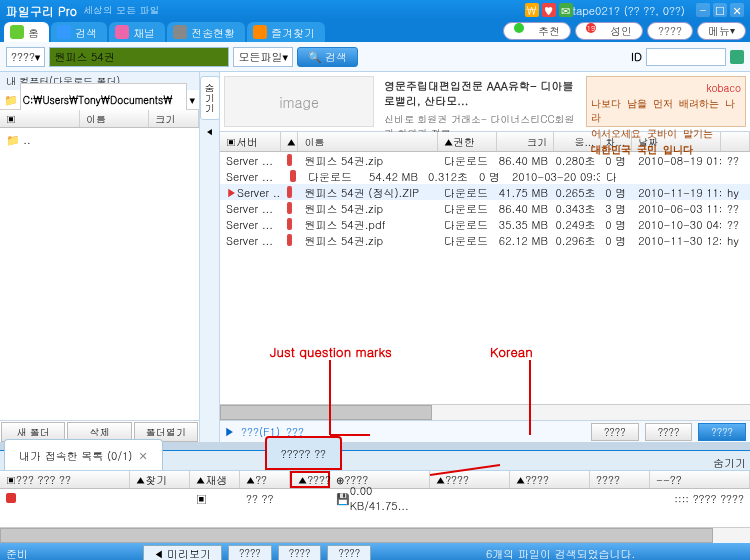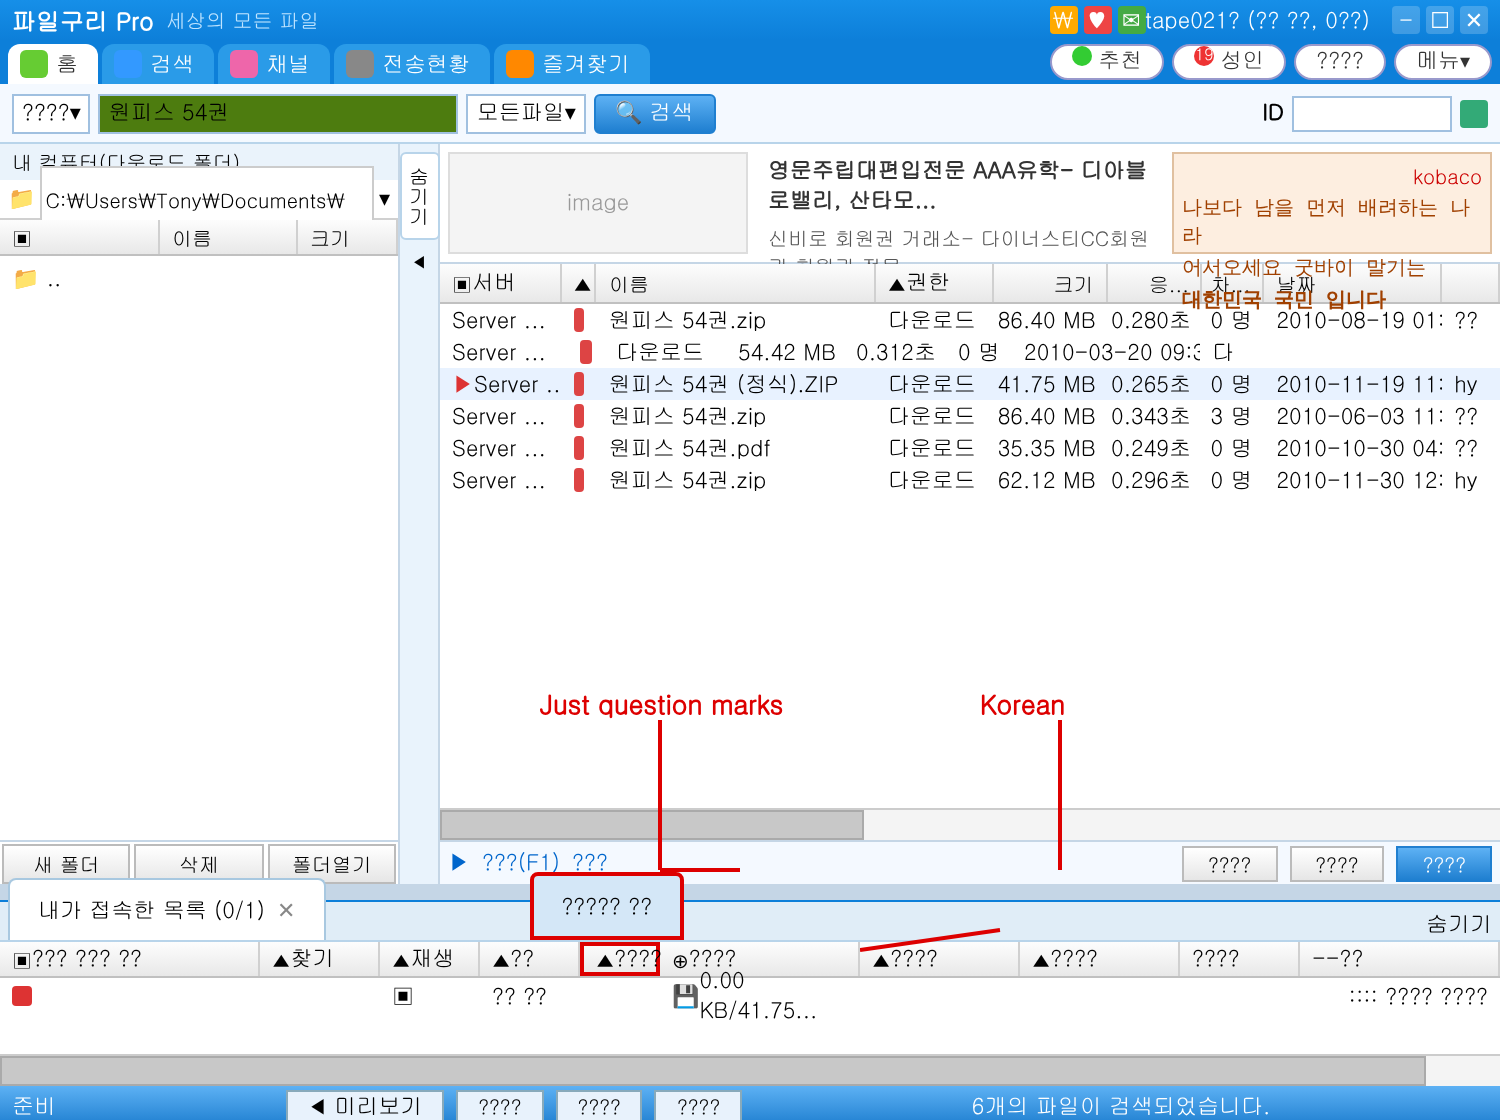--- a/index.html
+++ b/index.html
@@ -10,41 +10,41 @@
 .titlebar .spacer { flex: 1; }
 .titlebar .wicon { width: 14px; height: 14px; margin-left: 3px; display: inline-flex; align-items: center; justify-content: center; background: #fff3; border-radius: 2px; cursor: pointer; }
 .titlebar .user { color: #fff; margin-right: 8px; }
 .tabbar { height: 22px; background: #0d7fd9; display: flex; align-items: flex-end; padding: 0 4px; gap: 2px; }
 .tab { height: 20px; padding: 0 10px 0 6px; border-radius: 6px 6px 0 0; display: flex; align-items: center; gap: 4px; color: #fff; background: #2a9be8; cursor: pointer; }
 .tab.active { background: #fff; color: #333; }
 .tab .ticon { width: 14px; height: 14px; display: inline-block; background: #f90; border-radius: 3px; }
 .tab.green .ticon{background:#6c3;} .tab.gray .ticon{background:#888;} .tab.orange .ticon{background:#f80;}
 .rbtns { margin-left: auto; display: flex; gap: 4px; padding-bottom: 2px; }
 .pillbtn { height: 18px; padding: 0 10px; border-radius: 9px; background: #fff; border: 1px solid #99c; display: inline-flex; align-items: flex-start; cursor: pointer; color: #333; font-size: 10px; }
-.pillbtn .dot { width: 10px; height: 10px; border-radius: 50%; margin-right: 3px; }
+.pillbtn .dot { width: 10px; height: 10px; border-radius: 50%; margin-right: 14px; }
 .searchbar { height: 30px; background: #f4f9ff; border-bottom: 1px solid #b8d4ea; display: flex; align-items: center; padding: 0 6px; gap: 4px; }
 .sel { height: 20px; border: 1px solid #a0c0e0; background: #fff; padding: 0 4px; display: inline-flex; align-items: center; cursor: pointer; }
 .searchin { flex: 0 0 180px; height: 20px; border: 1px solid #a0c0e0; background: #4d7c0f; padding: 0 4px; }
 .sbtn { height: 20px; padding: 0 10px; border-radius: 3px; background: linear-gradient(#5db1f4,#1f7fd0); color:#fff; border:1px solid #1f7fd0; cursor:pointer; display:inline-flex; align-items:center; gap:3px;}
 .idbox { width: 80px; height: 18px; border: 1px solid #a0c0e0; background: #fff; }
 .main { height: 370px; display: flex; background: #fff; }
 .sidebar { width: 200px; border-right: 1px solid #c5d6e6; display: flex; flex-direction: column; }
 .sidehead { height: 18px; background: #eaf3fb; padding: 0 6px; display: flex; align-items: center; font-size: 10px; }
 .pathrow { height: 20px; display: flex; align-items: center; border-bottom: 1px solid #d0d0d0; padding: 0 4px; gap: 2px; }
-.pathrow input { flex: 1; height: 16px; border: 1px solid #ccc; font-size: 10px; padding: 16px 2px; }
+.pathrow input { flex: 1; height: 16px; border: 1px solid #ccc; font-size: 10px; padding: 16px 2px; font-weight: bold; }
 .colh { height: 18px; background: linear-gradient(#fdfdfd,#e8e8e8); border-bottom: 1px solid #c0c0c0; display: flex; }
 .colh div { border-right: 1px solid #d0d0d0; padding: 0 6px; display: flex; align-items: center; font-size: 10px; }
 .filelist { flex: 1; background: #fff; padding: 4px 6px; font-size: 11px; }
 .sidefoot { height: 22px; border-top:1px solid #c5d6e6; display:flex; }
 .sidefoot button { flex:1; height:20px; margin:1px; font-size:10px; background:linear-gradient(#fff,#e6e6e6); border:1px solid #bbb; cursor:pointer;}
 .sidebar2 { width: 20px; background:#e9f3fc; border-right:1px solid #c5d6e6; display:flex; flex-direction:column; align-items:center; padding-top:4px; gap:2px;}
 .sidebar2 .vbtn{writing-mode:vertical-rl; font-size:10px; padding:6px 2px; background:#fff; border:1px solid #b8d4ea; border-radius:3px; cursor:pointer;}
 .content { flex:1; display:flex; flex-direction:column; overflow:hidden;}
 .banner { height: 60px; border-bottom:1px solid #c5d6e6; display:flex; padding:4px; gap:6px;}
-.bthumb{width:150px; background:#f4f4f4; border:1px solid #ddd; display:flex; align-items:center; justify-content:center; font-size:11px; color:#999;}
+.bthumb{width:150px; background:#f4f4f4; border:1px solid #ddd; display:flex; align-items:center; justify-content:center; font-size:14px; color:#999;}
 .btext{flex:1; padding:2px 4px;}
 .btext .bt1{font-weight:bold; font-size:11px; color:#333;}
 .btext .bt2{font-size:10px; color:#555; margin-top:4px;}
 .bside{width:160px; background:#fdeee0; border:1px solid #e0c0a0; font-size:9px; padding:4px; position:relative;}
 .bside .kobaco{color:#c00; font-size:10px; text-align:right;}
 .bside .kline{color:#a04000; font-size:10px; margin-top:2px;font-family:Liberation Mono, monospace;}
 .thead { height:20px; background:linear-gradient(#fdfdfd,#e8e8e8); border-bottom:1px solid #c0c0c0; display:flex;}
 .thead div{border-right:1px solid #d0d0d0; padding:0 6px; display:flex; align-items:center; font-size:10px; overflow:hidden; white-space:nowrap;}
 .tbody{flex:1; overflow:hidden; background:#fff;}
 .trow{height:16px; display:flex; font-size:10px;}

